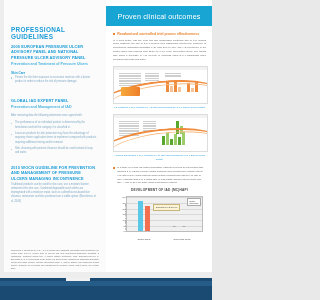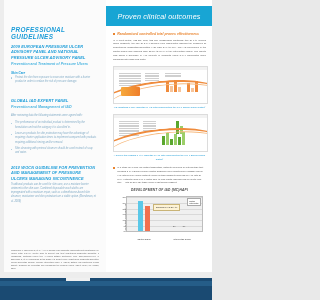--- a/index.html
+++ b/index.html
@@ -2,21 +2,21 @@
 <html><head>
 <meta charset="utf-8">
 <style>
   html,body{margin:0;padding:0;}
   body{
     width:212px;height:300px;overflow:hidden;
     background:#e9e9e9;
     font-family:"Liberation Sans", sans-serif;
     -webkit-font-smoothing:antialiased;
   }
-  .page{position:relative;width:212px;height:300px;background:#ededed;font-style:italic;}
+  .page{position:relative;width:212px;height:300px;background:#ededed;}
 
   
   .cols{position:absolute;left:0;top:0;width:212px;height:272px;display:flex;}
   .col-left{width:106px;position:relative;padding:0;box-sizing:border-box;}
   .col-right{width:106px;position:relative;background:#ffffff;box-sizing:border-box;}
 
   
   .sheet-left{position:absolute;left:4px;top:0;right:0;bottom:0;background:#fbfbfb;}
 
   .lc-inner{position:absolute;left:11px;top:26px;width:86px;}

